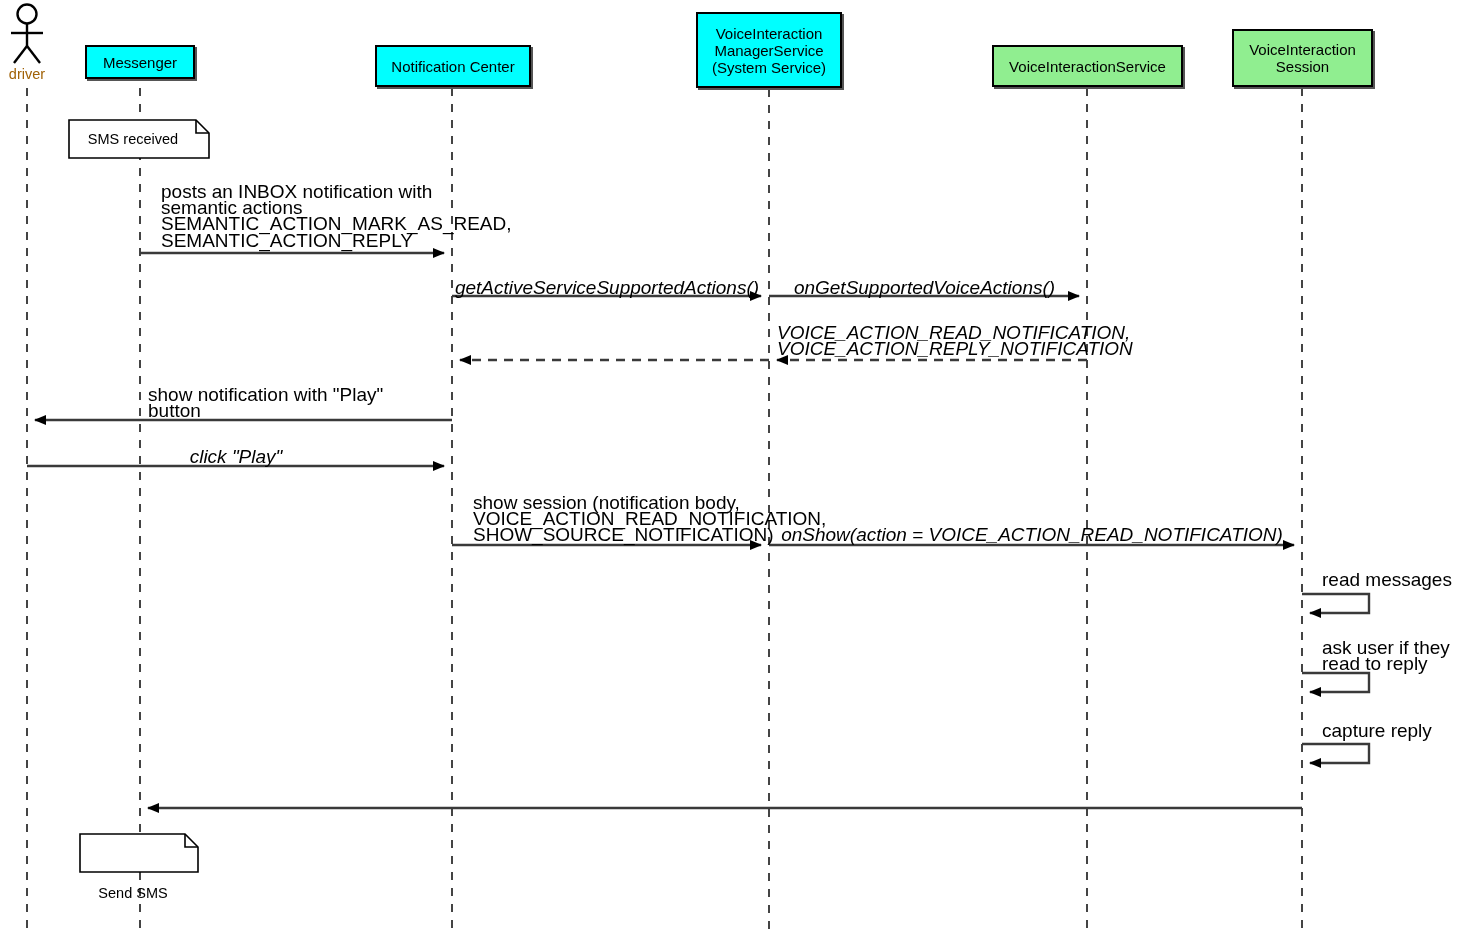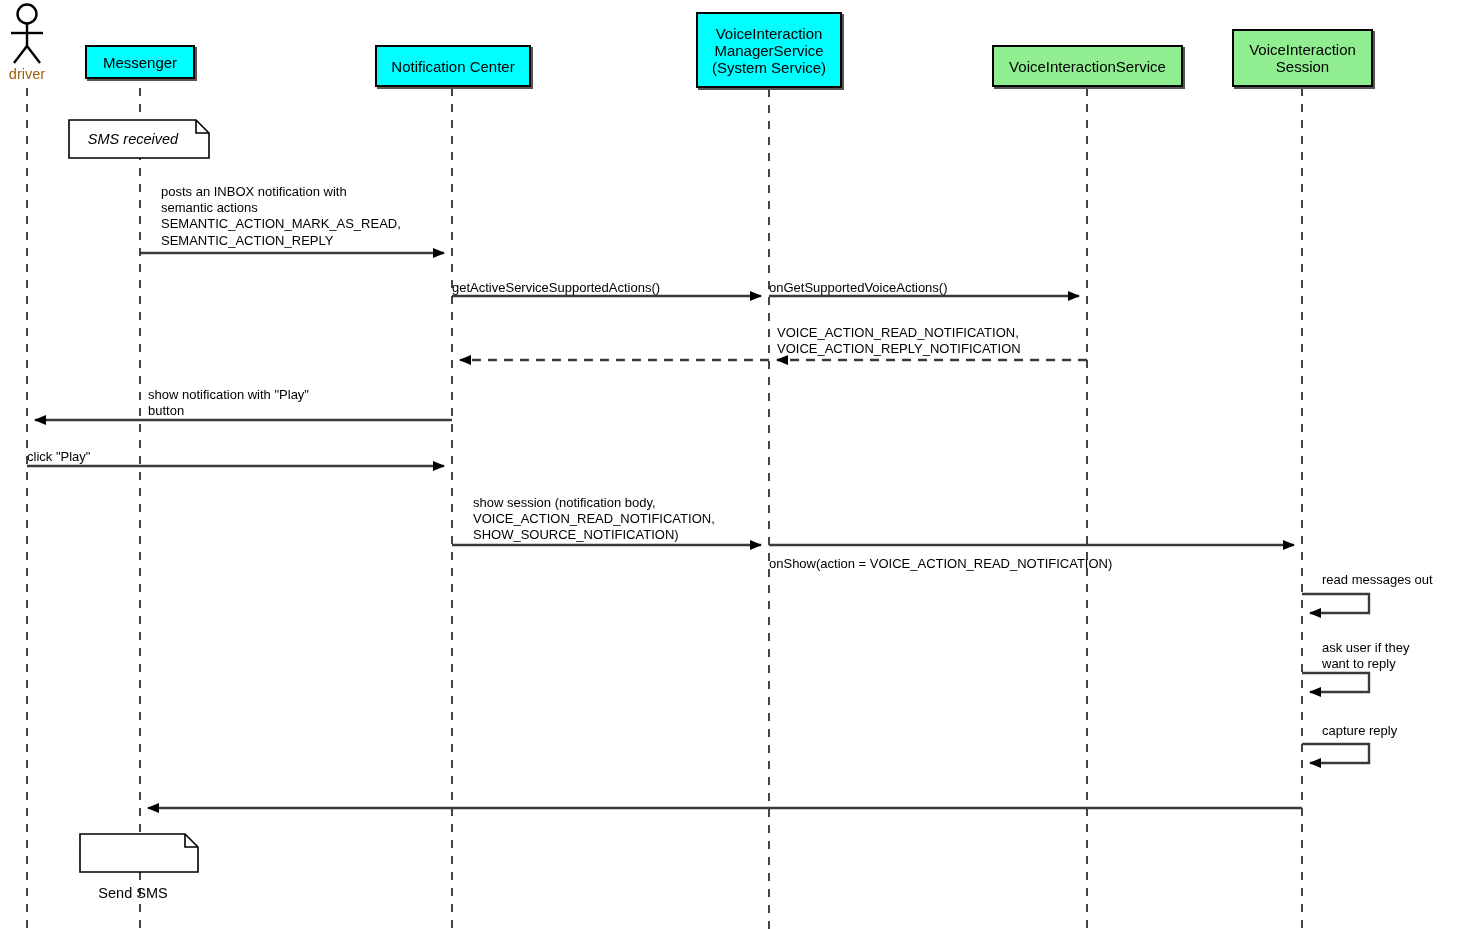--- a/index.html
+++ b/index.html
@@ -62,26 +62,26 @@
     display: flex;
     align-items: center;
     justify-content: center;
     padding-right: 12px;
     box-sizing: border-box;
     font-size: 14.5px;
     white-space: nowrap;
   }
   .msg-label {
     position: absolute;
-    font-size: 13px;
+    font-size: 19px;
     line-height: 16.2px;
     color: #000000;
     white-space: pre;
   }
-  .msg-label.center { text-align: left; }
+  .msg-label.center { text-align: center; font-style: italic; }
   .msg-label.left { text-align: left; }
 </style>
 </head>
 <body>
 
 <div id="diagram">
 
   <svg id="svg-layer" viewBox="0 0 1457 929" xmlns="http://www.w3.org/2000/svg">
     <defs>
       <marker id="arrowFilled" markerWidth="12" markerHeight="10" refX="11" refY="5" orient="auto" markerUnits="userSpaceOnUse">
@@ -154,21 +154,21 @@
 
   <div class="participant-box cyan" style="left:696px; top:12px; width:146px; height:76px; white-space:pre-line;">VoiceInteraction
 ManagerService
 (System Service)</div>
 
   <div class="participant-box green" style="left:992px; top:45px; width:191px; height:42px;">VoiceInteractionService</div>
 
   <div class="participant-box green" style="left:1232px; top:29px; width:141px; height:58px; white-space:pre-line;">VoiceInteraction
 Session</div>
 
-  <div class="note" style="left:69px; top:120px; width:140px; height:38px;font-style:italic;">
+  <div class="note" style="left:69px; top:120px; width:140px; height:38px;">
     <div class="note-text">SMS received</div>
   </div>
 
   <div class="note" style="left:80px; top:834px; width:118px; height:38px;margin-top:40px;">
     <div class="note-text">Send SMS</div>
   </div>
 
   <div class="msg-label left" style="left:161px; top:184px;">posts an INBOX notification with
 semantic actions
 SEMANTIC_ACTION_MARK_AS_READ,
@@ -183,23 +183,23 @@
 
   <div class="msg-label left" style="left:148px; top:387px;">show notification with "Play"
 button</div>
 
   <div class="msg-label center" style="left:27px; top:449px; width:418px;">click "Play"</div>
 
   <div class="msg-label left" style="left:473px; top:495px;">show session (notification body,
 VOICE_ACTION_READ_NOTIFICATION,
 SHOW_SOURCE_NOTIFICATION)</div>
 
-  <div class="msg-label center" style="left:769px; top:527px; width:526px;margin-top:29px;">onShow(action = VOICE_ACTION_READ_NOTIFICATION)</div>
+  <div class="msg-label center" style="left:769px; top:527px; width:526px;">onShow(action = VOICE_ACTION_READ_NOTIFICATION)</div>
 
 
   <div class="msg-label left" style="left:1322px; top:572px;">read messages out</div>
 
   <div class="msg-label left" style="left:1322px; top:640px;">ask user if they
-want to reply</div>
+read to reply</div>
 
   <div class="msg-label left" style="left:1322px; top:723px;">capture reply</div>
 
 </div>
 
 </body></html>

